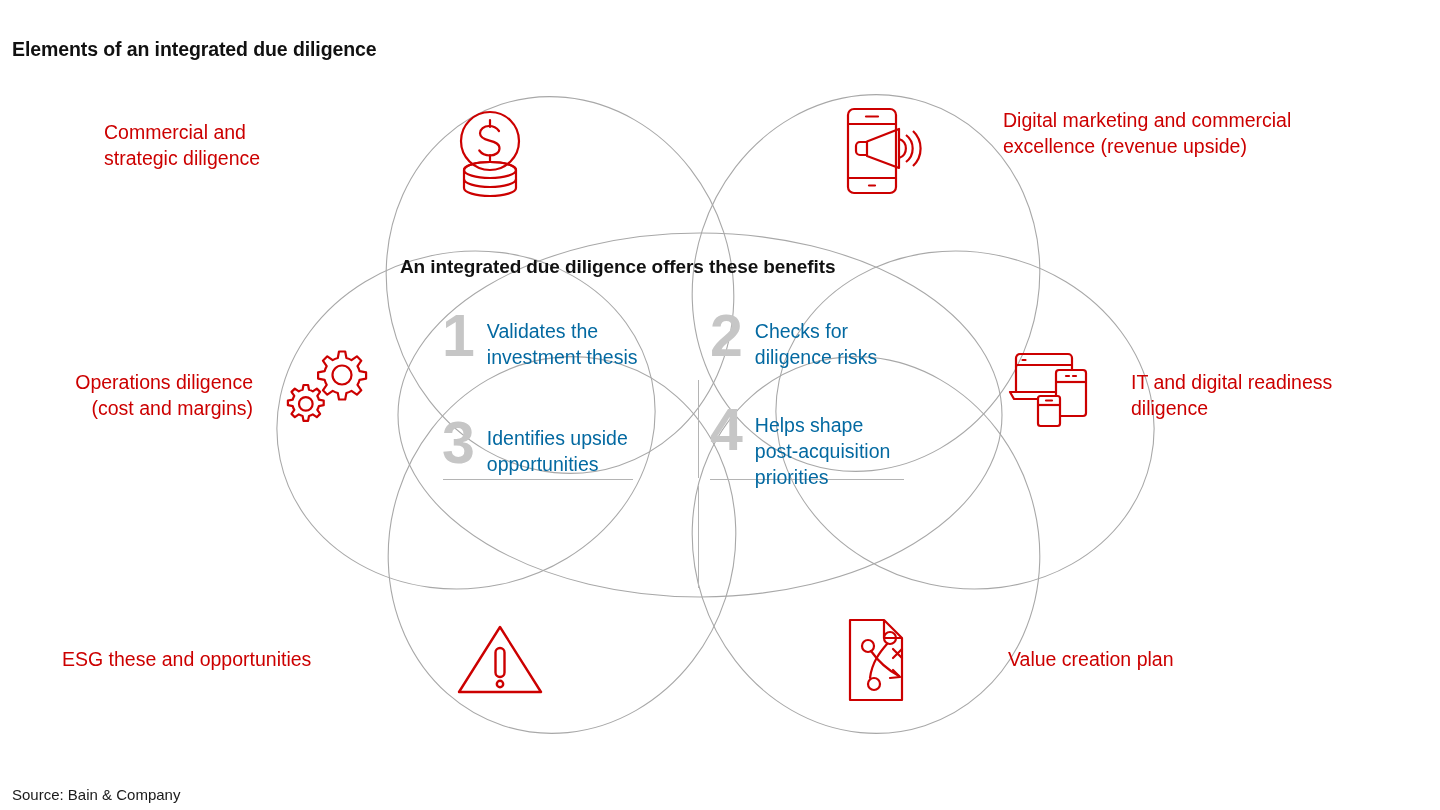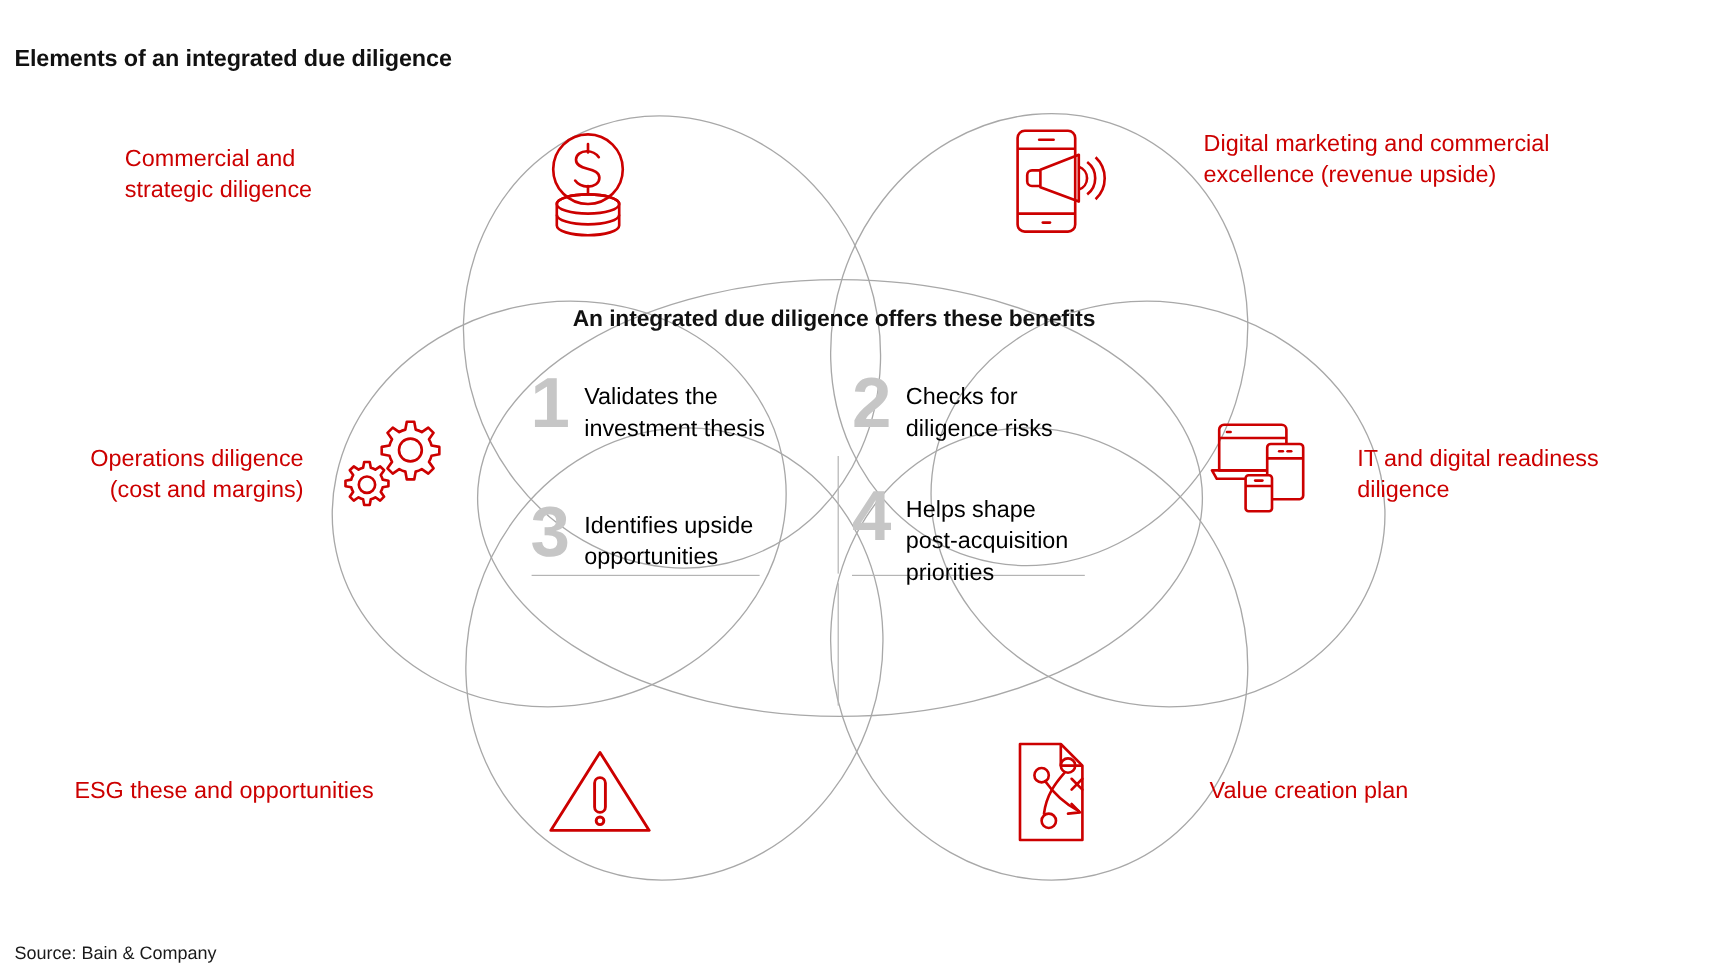--- a/index.html
+++ b/index.html
@@ -57,21 +57,20 @@
     left: 400px;
     top: 256px;
     width: 590px;
     height: 270px;
   }
   #center-heading {
     position: absolute;
     left: 0;
     top: 0;
     width: 590px;
-    text-align: center;
     font-size: 19px;
     font-weight: bold;
     color: #111111;
     letter-spacing: -0.1px;
   }
   #benefit-grid {
     position: absolute;
     left: 0;
     top: 62px;
     width: 590px;
@@ -92,21 +91,21 @@
     font-weight: bold;
     color: #c6c6c6;
     line-height: 0.84;
     margin-right: 12px;
     margin-top: -6px;
     flex: 0 0 auto;
   }
   .benefit-text {
     font-size: 19.5px;
     line-height: 1.33;
-    color: #000000;
+    color: #0369a1;
     white-space: pre-line;
     padding-top: 1px;
   }
   .divider-h {
     position: absolute;
     height: 1px;
     background: #b4b4b4;
   }
   .div-h-left  { left: 43px;  top: 161px; width: 190px; }
   .div-h-right { left: 310px; top: 161px; width: 194px; }

